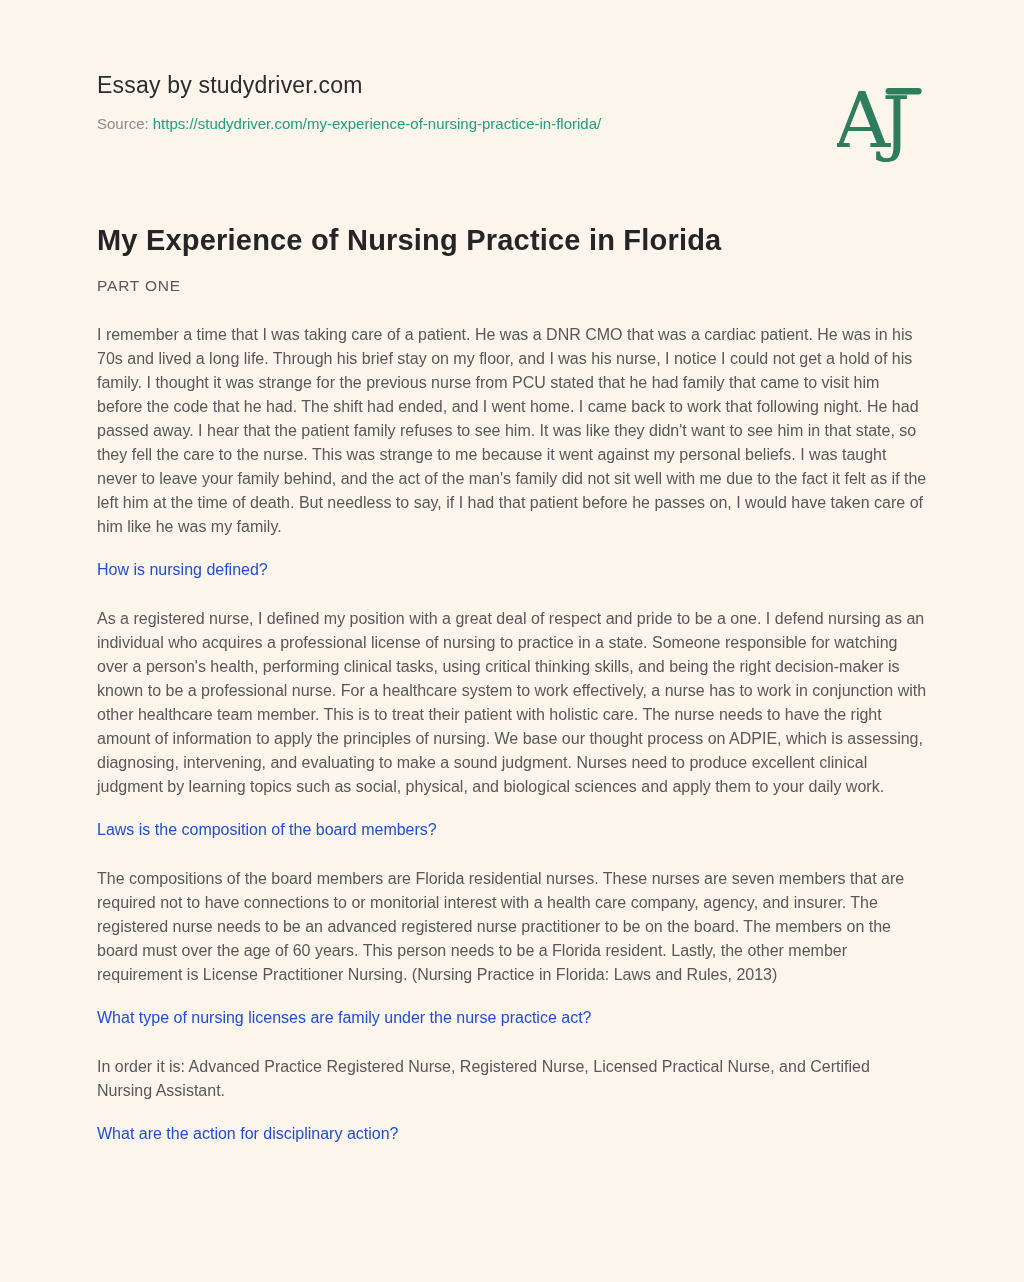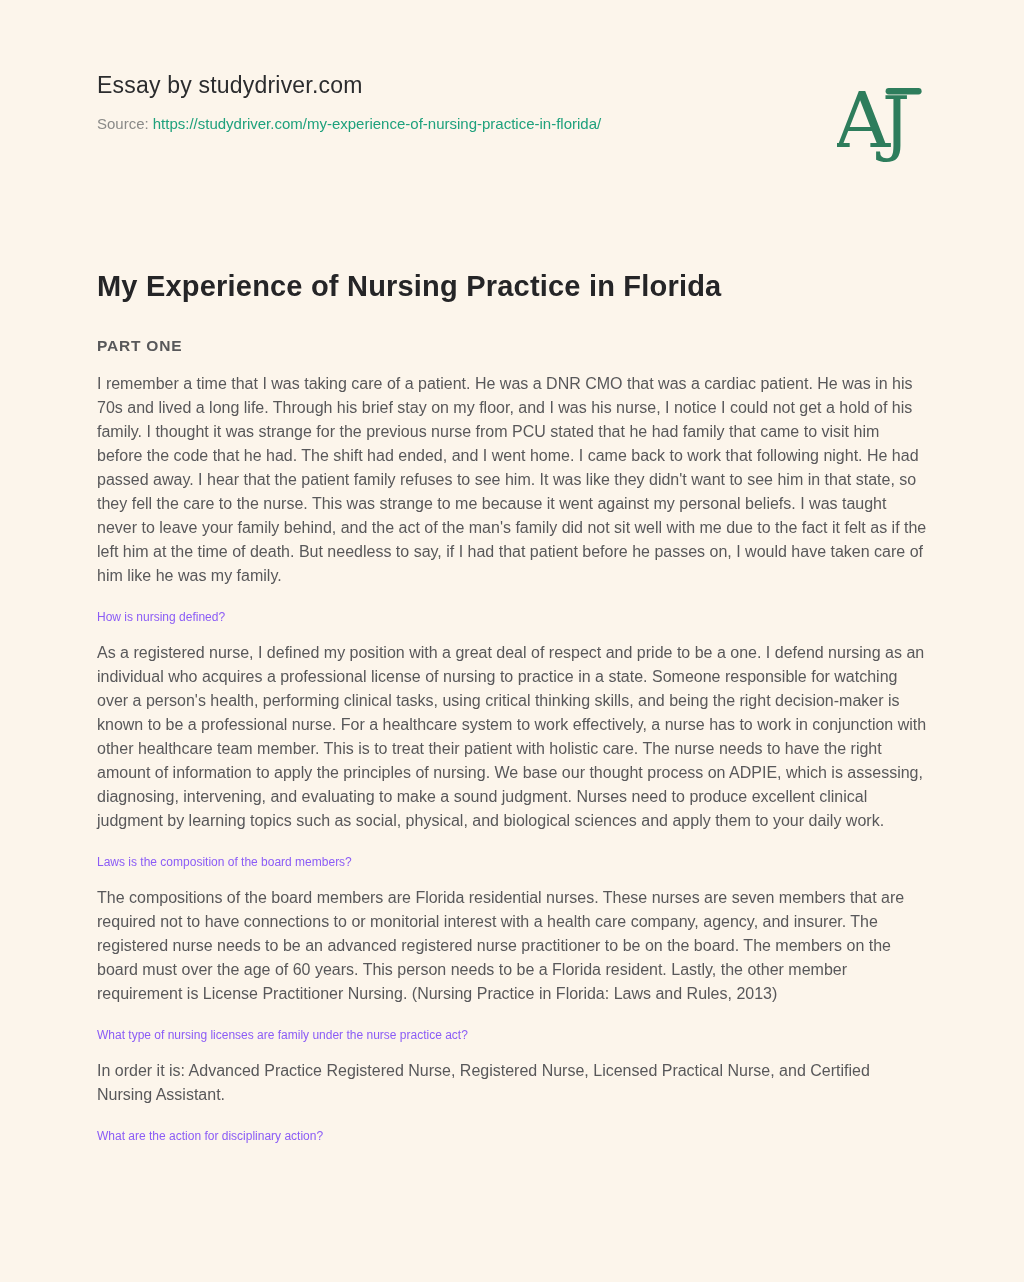--- a/index.html
+++ b/index.html
@@ -36,40 +36,39 @@
   .source-line a {
     color: #1ea17c;
     text-decoration: none;
     margin-left: 4px;
   }
   .logo {
     margin-top: -4px;
     flex: 0 0 auto;
   }
   .essay-title {
-    margin-top: 102px;
+    margin-top: 56px;
     font-size: 29px;
     font-weight: 700;
     color: #252527;
     letter-spacing: 0.2px;
   }
   .kicker {
-    margin-top: 34px;
+    margin-top: 20px;
     font-size: 15.5px;
     color: #58585a;
     letter-spacing: 0.8px;
-    font-weight: bold;
   }
   .question {
     margin-top: 22px;
-    font-size: 12px;
-    color: #8b5cf6;
+    font-size: 16px;
+    color: #1d4ed8;
   }
   .para {
-    margin-top: 17px;
+    margin-top: 28px;
     font-size: 16px;
     line-height: 24px;
     color: #58585a;
   }
 </style>
 </head>
 <body>
 
 <div class="page">
 

